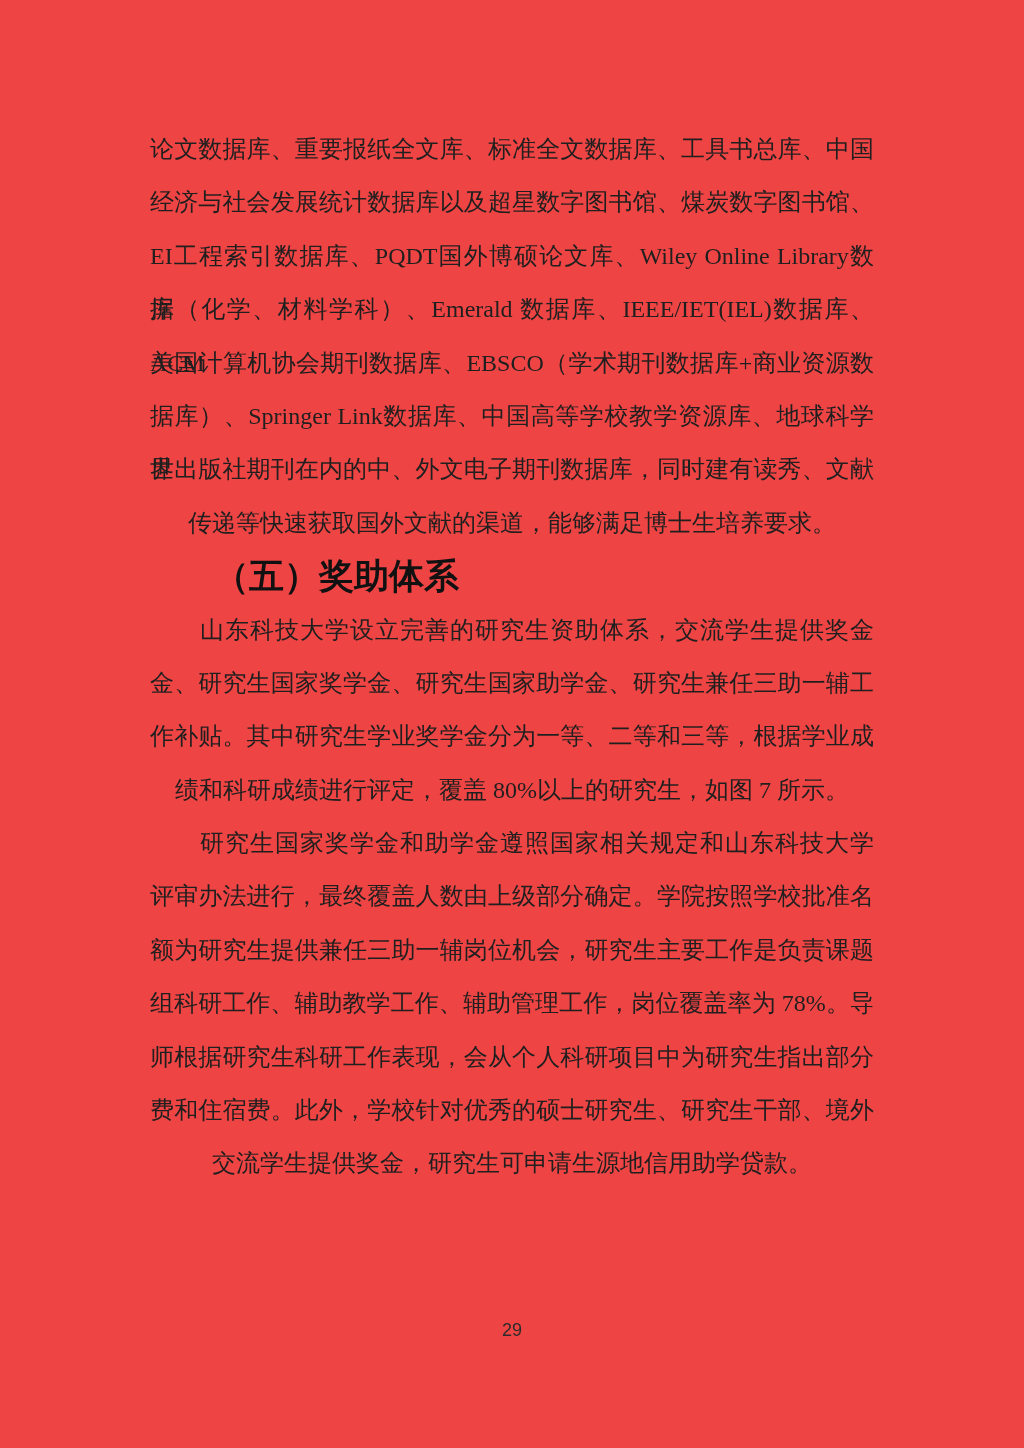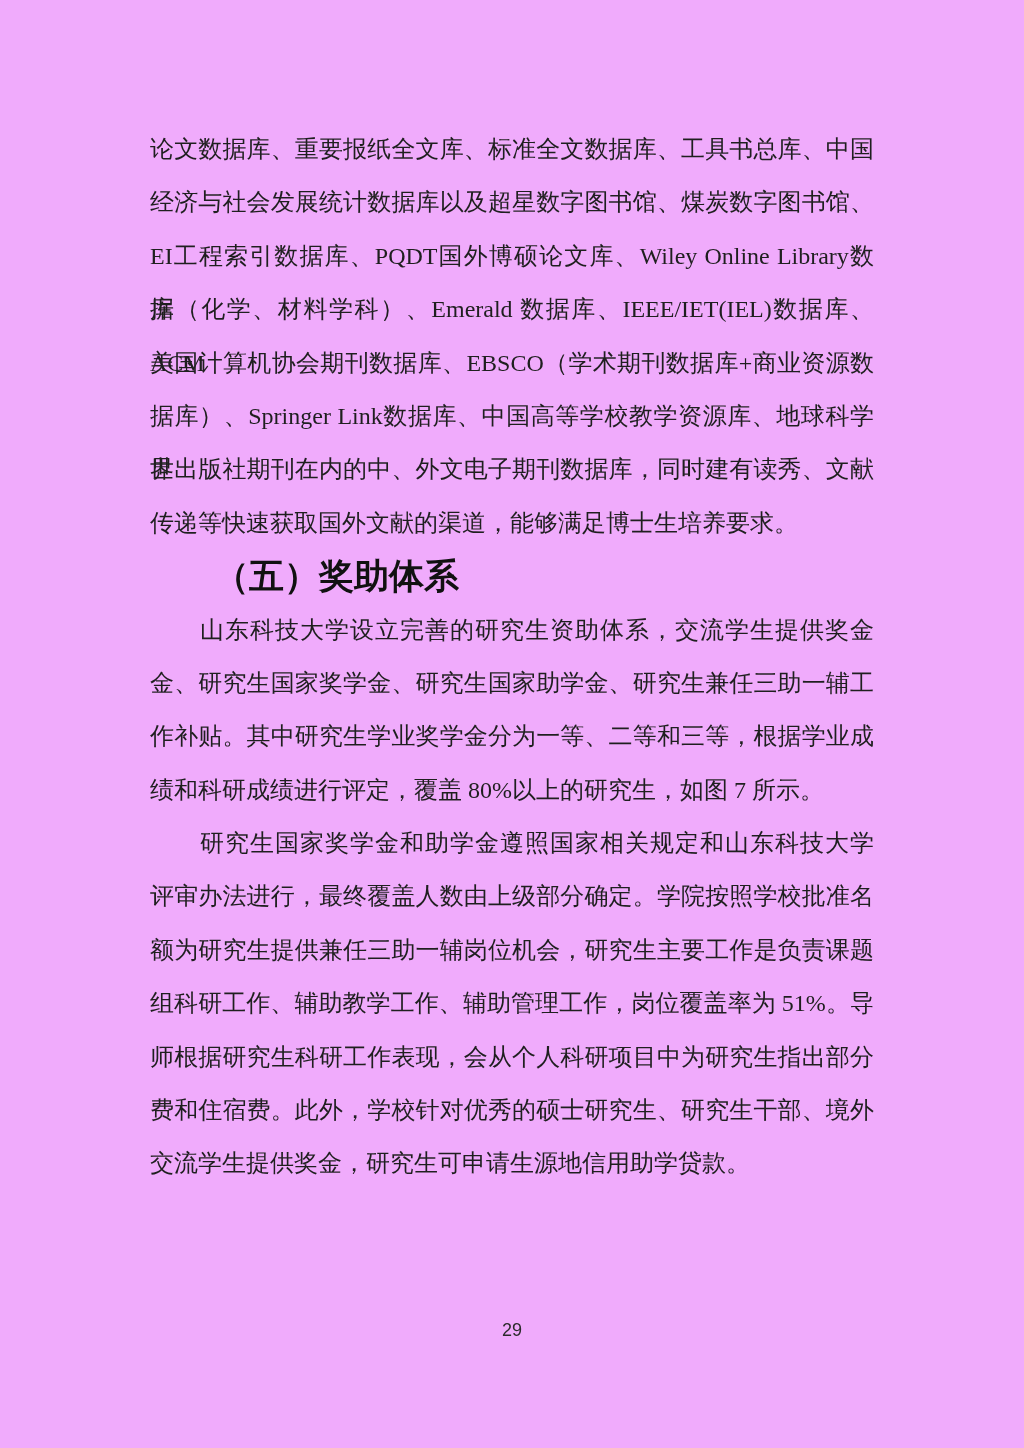--- a/index.html
+++ b/index.html
@@ -4,38 +4,38 @@
 <style>
   html, body {
     margin: 0;
     padding: 0;
     background: #ffffff;
   }
   .page {
     position: relative;
     width: 1024px;
     height: 1448px;
-    background: #f0abfc;
+    background: #ef4444;
     overflow: hidden;
     font-family: "Liberation Serif", "DejaVu Serif", serif;
     color: #1f1f1f;
   }
   .doc {
     position: absolute;
     left: 150px;
     top: 123px;
     width: 724px;
     font-size: 24px;
     line-height: 53.4px;
     letter-spacing: 0;
   }
   .line {
     height: 53.4px;
     white-space: nowrap;
-    text-align: left;
+    text-align: center;
   }
   
   .line.j {
     white-space: normal;
     text-align: justify;
     text-align-last: justify;
   }
   .line.ind {
     text-indent: 50px;
   }
@@ -73,19 +73,19 @@
       <div class="line j">界出版社期刊在内的中、外文电子期刊数据库，同时建有读秀、文献</div>
       <div class="line">传递等快速获取国外文献的渠道，能够满足博士生培养要求。</div>
       <div class="heading">（五）奖助体系</div>
       <div class="line j ind">山东科技大学设立完善的研究生资助体系，交流学生提供奖金</div>
       <div class="line j">金、研究生国家奖学金、研究生国家助学金、研究生兼任三助一辅工</div>
       <div class="line j">作补贴。其中研究生学业奖学金分为一等、二等和三等，根据学业成</div>
       <div class="line">绩和科研成绩进行评定，覆盖 80%以上的研究生，如图 7 所示。</div>
       <div class="line j ind">研究生国家奖学金和助学金遵照国家相关规定和山东科技大学</div>
       <div class="line j">评审办法进行，最终覆盖人数由上级部分确定。学院按照学校批准名</div>
       <div class="line j">额为研究生提供兼任三助一辅岗位机会，研究生主要工作是负责课题</div>
-      <div class="line j">组科研工作、辅助教学工作、辅助管理工作，岗位覆盖率为 51%。导</div>
+      <div class="line j">组科研工作、辅助教学工作、辅助管理工作，岗位覆盖率为 78%。导</div>
       <div class="line j">师根据研究生科研工作表现，会从个人科研项目中为研究生指出部分</div>
       <div class="line j">费和住宿费。此外，学校针对优秀的硕士研究生、研究生干部、境外</div>
       <div class="line">交流学生提供奖金，研究生可申请生源地信用助学贷款。</div>
     </div>
   <div class="page-number">29</div>
 </div>
 
 </body></html>

